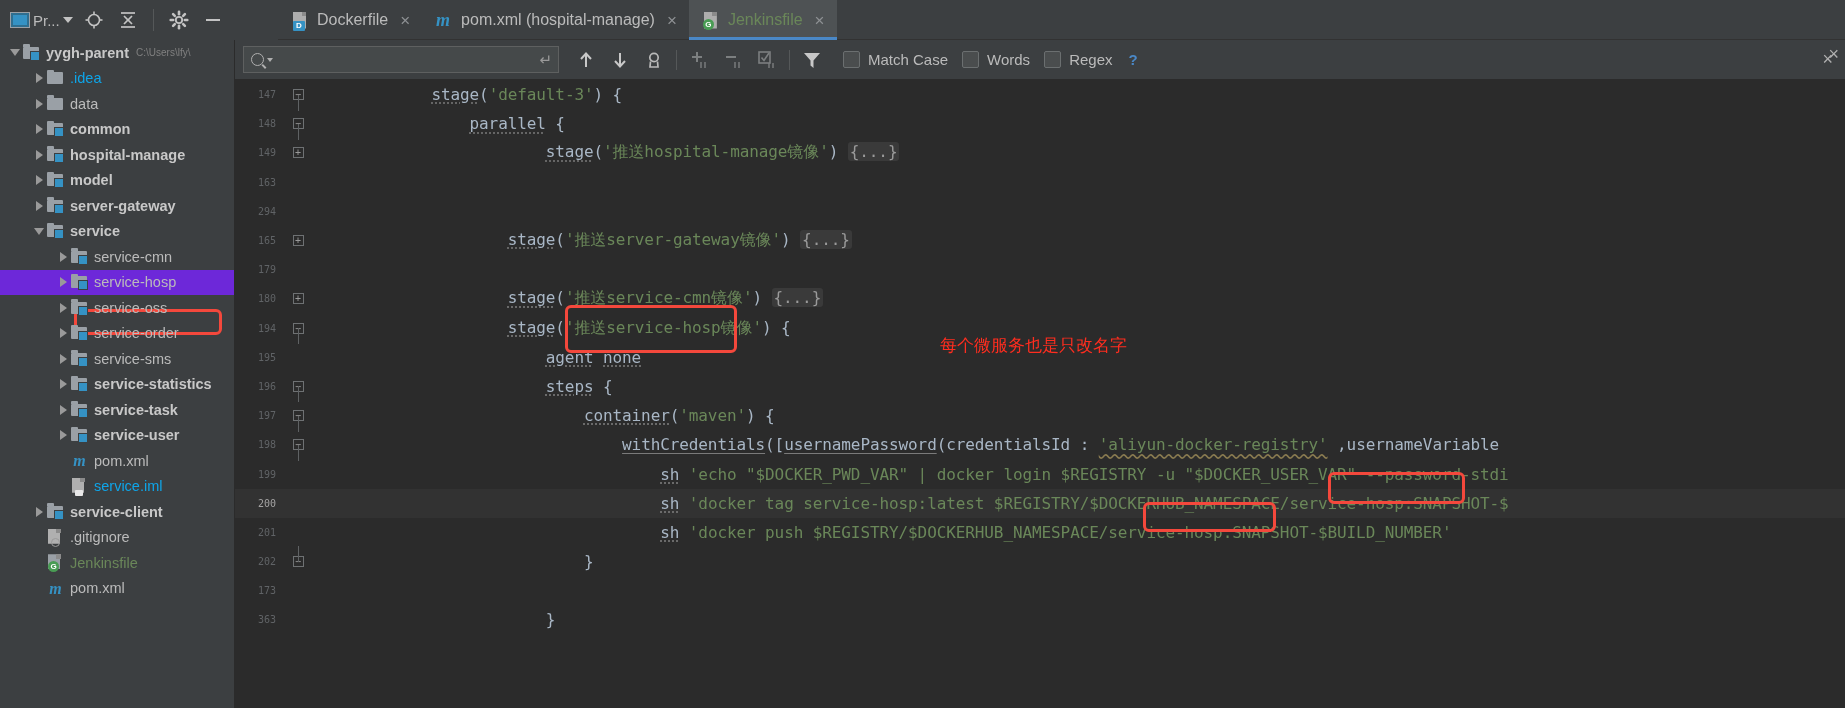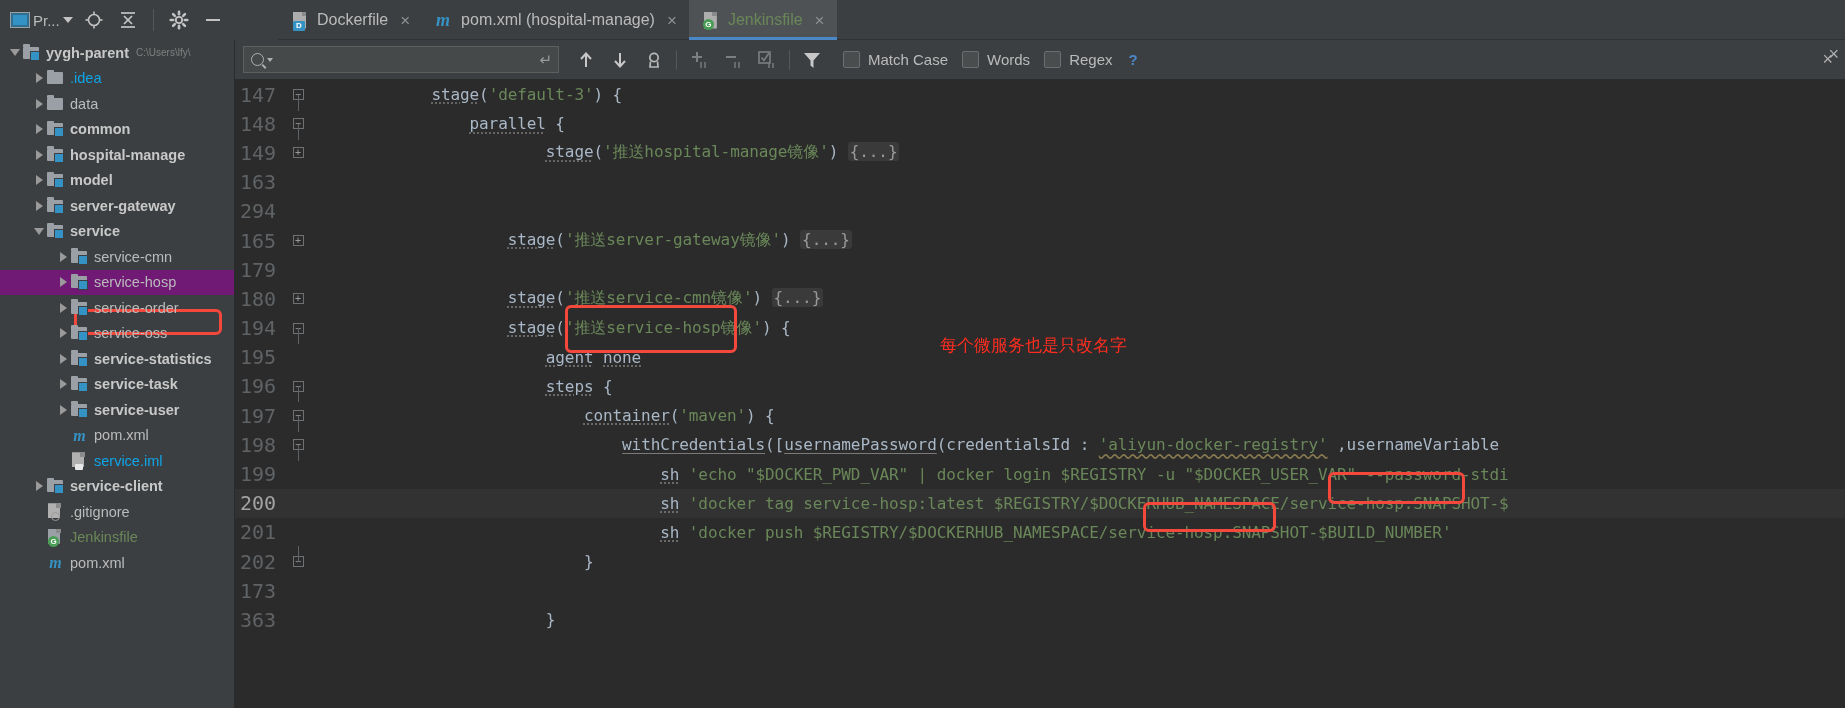--- a/index.html
+++ b/index.html
@@ -74,21 +74,21 @@
 
   
   .tree {
     width: 235px; flex: 0 0 235px; background: #3c3f41; overflow: hidden;
     position: relative; border-right: 1px solid #2b2b2b;
   }
   .trow {
     display: flex; align-items: center; height: 25.5px; font-size: 14.5px; color: #bbbbbb;
     white-space: nowrap; position: relative; padding-right: 4px;
   }
-  .trow.selected { background: #701a75; }
+  .trow.selected { background: #6d28d9; }
   .tarrow {
     width: 14px; flex: 0 0 14px; display:flex;align-items:center;justify-content:center;
   }
   .tarrow .ar-r { width:0;height:0;border-top:5px solid transparent;border-bottom:5px solid transparent;border-left:7px solid #9a9a9a; }
   .tarrow .ar-d { width:0;height:0;border-left:5px solid transparent;border-right:5px solid transparent;border-top:7px solid #9a9a9a; }
   .ticon { width: 19px; flex: 0 0 19px; height: 16px; position: relative; margin-right: 5px; }
   
   .folder {
     position:absolute; left:1px; top:2px; width:16px; height:12px; background:#9aa0a6; border-radius:1px;
   }
@@ -143,21 +143,21 @@
   .qmark { color:#4a88c7; font-weight:700; font-size:15px; margin-left:8px; }
   .close-x { color:#b0b0b0; font-size:18px; margin-left:auto; padding-right:4px; }
 
   
   .code-area { flex:1; min-height:0; position:relative; background:#2b2b2b; overflow:hidden; }
   .code-scroll { position:relative; }
   .crow { display:flex; height:29.2px; align-items:center; position:relative; }
   .crow.current { background:#323232; }
   .gutter-num {
     width: 50px; flex:0 0 50px; text-align:right; padding-right:9px; color:#606366;
-    font-family:"DejaVu Sans Mono", monospace; font-size:20px;
+    font-family:"DejaVu Sans Mono", monospace; font-size:10px;
   }
   .gutter-num.cur { color:#a4a3a3; }
   .fold-col { width: 26px; flex:0 0 26px; display:flex;align-items:center;justify-content:center; position:relative; }
   .fold-box {
     width:11px;height:11px;border:1px solid #6e7173; color:#9a9a9a; font-size:10px; line-height:9px;
     text-align:center; font-family:"DejaVu Sans Mono", monospace; background:#2b2b2b;
   }
   .fold-arm-down { position:absolute; left:50%; top:50%; width:1px; height:16px; background:#5f6264; }
   .fold-arm-up { position:absolute; left:50%; bottom:50%; width:1px; height:16px; background:#5f6264; }
   .code-text {
@@ -371,31 +371,41 @@
           <span class="tlabel plain">service-hosp</span>
         </div>
         <div class="trow">
           <span style="width:56px;flex:0 0 56px"></span>
           <span class="tarrow">
             <span class="ar-r"></span>
           </span>
           <span class="ticon">
             <span class="folder module"></span>
           </span>
+          <span class="tlabel plain">service-oss</span>
+        </div>
+        <div class="trow">
+          <span style="width:56px;flex:0 0 56px"></span>
+          <span class="tarrow">
+            <span class="ar-r"></span>
+          </span>
+          <span class="ticon">
+            <span class="folder module"></span>
+          </span>
           <span class="tlabel plain">service-order</span>
         </div>
         <div class="trow">
           <span style="width:56px;flex:0 0 56px"></span>
           <span class="tarrow">
             <span class="ar-r"></span>
           </span>
           <span class="ticon">
             <span class="folder module"></span>
           </span>
-          <span class="tlabel plain">service-oss</span>
+          <span class="tlabel plain">service-sms</span>
         </div>
         <div class="trow">
           <span style="width:56px;flex:0 0 56px"></span>
           <span class="tarrow">
             <span class="ar-r"></span>
           </span>
           <span class="ticon">
             <span class="folder module"></span>
           </span>
           <span class="tlabel bold">service-statistics</span>

